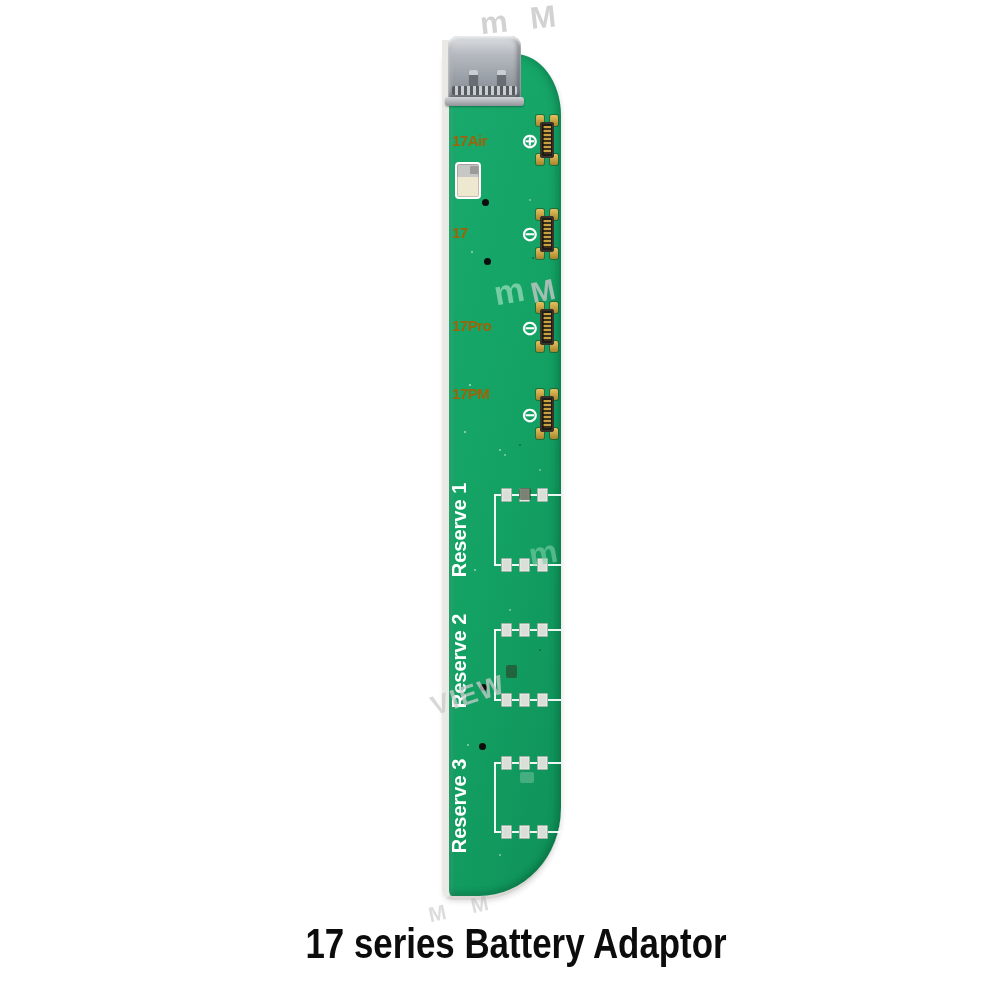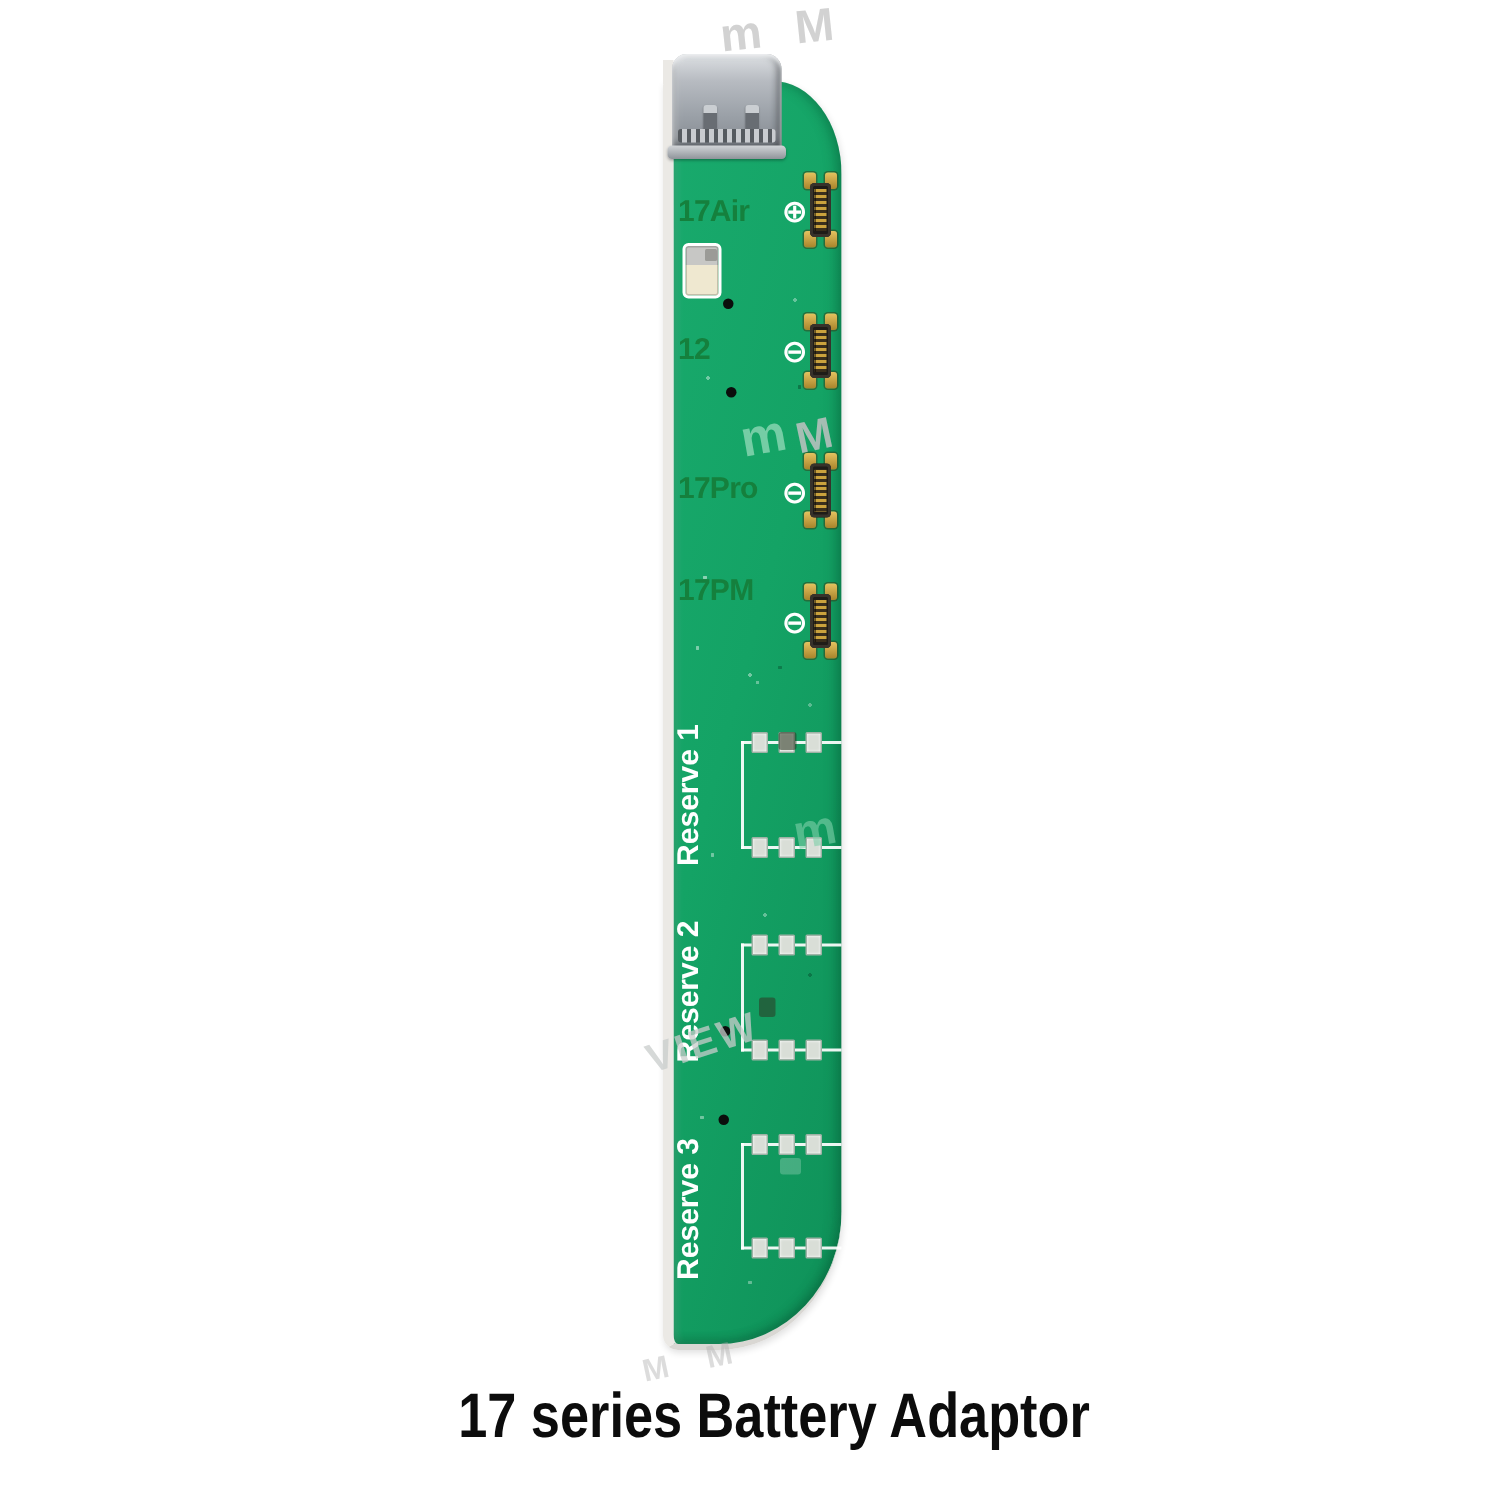--- a/index.html
+++ b/index.html
@@ -39,21 +39,21 @@
                   inset 3px 0 4px rgba(255,255,255,.4), inset -3px 0 5px rgba(25,28,32,.35);}
   .usb-tab{position:absolute;width:9px;height:17px;top:34px;background:linear-gradient(180deg,#caced2 0 30%,#686d73 30% 100%);
            border-radius:2px;box-shadow:0 1px 1px rgba(0,0,0,.35);}
   .usb-tab.t1{left:21px;} .usb-tab.t2{left:49px;}
   .usb-pins{position:absolute;left:4px;right:4px;top:50px;height:9px;border-radius:2px;
             background:repeating-linear-gradient(90deg,#565b60 0 3px,#c9ccd0 3px 6px);}
   .usb-base{position:absolute;left:445px;top:97px;width:79px;height:9px;border-radius:3px;
             background:linear-gradient(180deg,#d2d5d8,#8f949a);box-shadow:0 1px 2px rgba(0,0,0,.3);}
 
   
-  .pcb-label{position:absolute;left:452px;color:#15803d;font-weight:bold;font-size:20px;
+  .pcb-label{position:absolute;left:452px;color:#a16207;font-weight:bold;font-size:15px;
              line-height:24px;letter-spacing:-0.5px;}
   .pol{position:absolute;left:521px;color:#ffffff;font-family:"DejaVu Sans",sans-serif;
        font-weight:bold;font-size:21px;line-height:21px;}
   .rsv-label{position:absolute;left:399px;width:120px;height:24px;text-align:center;
              color:#ffffff;font-weight:bold;font-size:20px;line-height:24px;
              transform:rotate(-90deg);}
 
   
   .batt{position:absolute;left:536px;width:22px;height:50px;}
   .batt .pad{position:absolute;width:8px;height:11px;border-radius:2px;
@@ -122,21 +122,21 @@
     <div class="pad tl"></div>
       <div class="pad tr"></div>
     <div class="pad bl"></div>
       <div class="pad br"></div>
     <div class="body"></div>
     <div class="contacts"></div>
   </div>
 
   <div class="led"></div>
 
-  <div class="pcb-label" style="top:221px">12</div>
+  <div class="pcb-label" style="top:221px">17</div>
   <div class="pol" style="top:224px">⊖</div>
   <div class="batt" style="top:209px">
     <div class="pad tl"></div>
       <div class="pad tr"></div>
     <div class="pad bl"></div>
       <div class="pad br"></div>
     <div class="body"></div>
     <div class="contacts"></div>
   </div>
 

